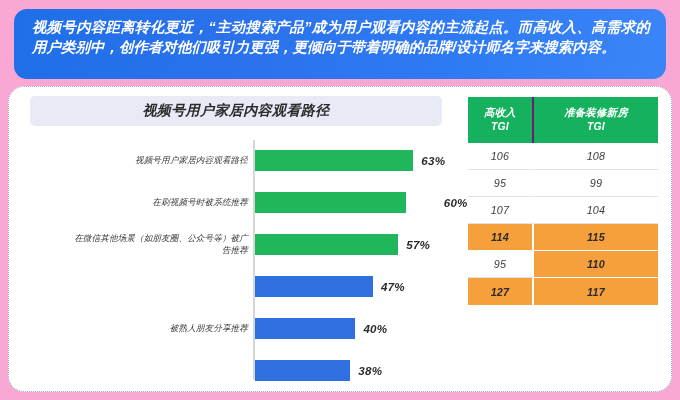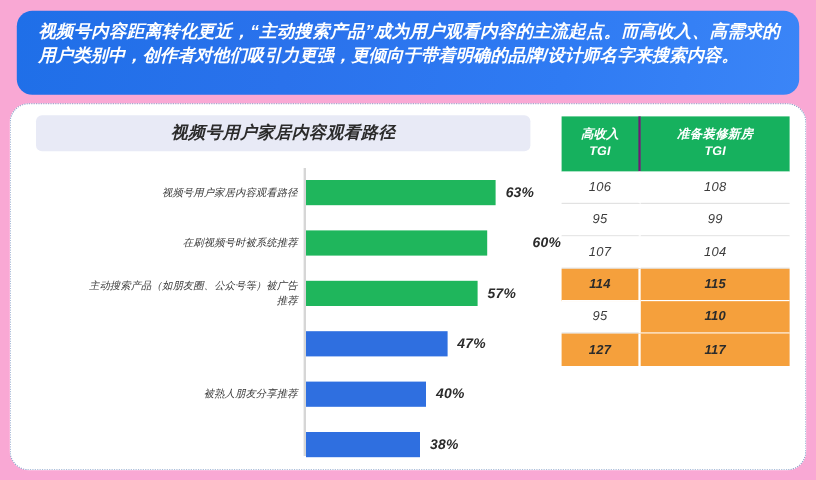--- a/index.html
+++ b/index.html
@@ -168,21 +168,21 @@
             <div class="bar-label">视频号用户家居内容观看路径</div>
             <div class="bar green" style="width: 158.76px; background: rgb(31, 182, 92);"></div>
             <div class="bar-value" style="left: 413.36px;">63%</div>
           </div>
           <div class="bar-row" style="top: 48px;">
             <div class="bar-label">在刷视频号时被系统推荐</div>
             <div class="bar green" style="width: 151.2px; background: rgb(31, 182, 92);"></div>
             <div class="bar-value" style="left: 405.8px; padding-left: 30px;">60%</div>
           </div>
           <div class="bar-row" style="top: 90px;">
-            <div class="bar-label">主动搜索产品（如朋友圈、公众号等）被广告推荐</div>
+            <div class="bar-label">在微信其他场景（如朋友圈、公众号等）被广告推荐</div>
             <div class="bar green" style="width: 143.64px; background: rgb(31, 182, 92);"></div>
             <div class="bar-value" style="left: 398.24px;">57%</div>
           </div>
           <div class="bar-row" style="top: 132px;">
             <div class="bar blue" style="width: 118.44px; background: rgb(47, 111, 224);"></div>
             <div class="bar-value" style="left: 373.04px;">47%</div>
           </div>
           <div class="bar-row" style="top: 174px;">
             <div class="bar-label">被熟人朋友分享推荐</div>
             <div class="bar blue" style="width: 100.8px; background: rgb(47, 111, 224);"></div>

